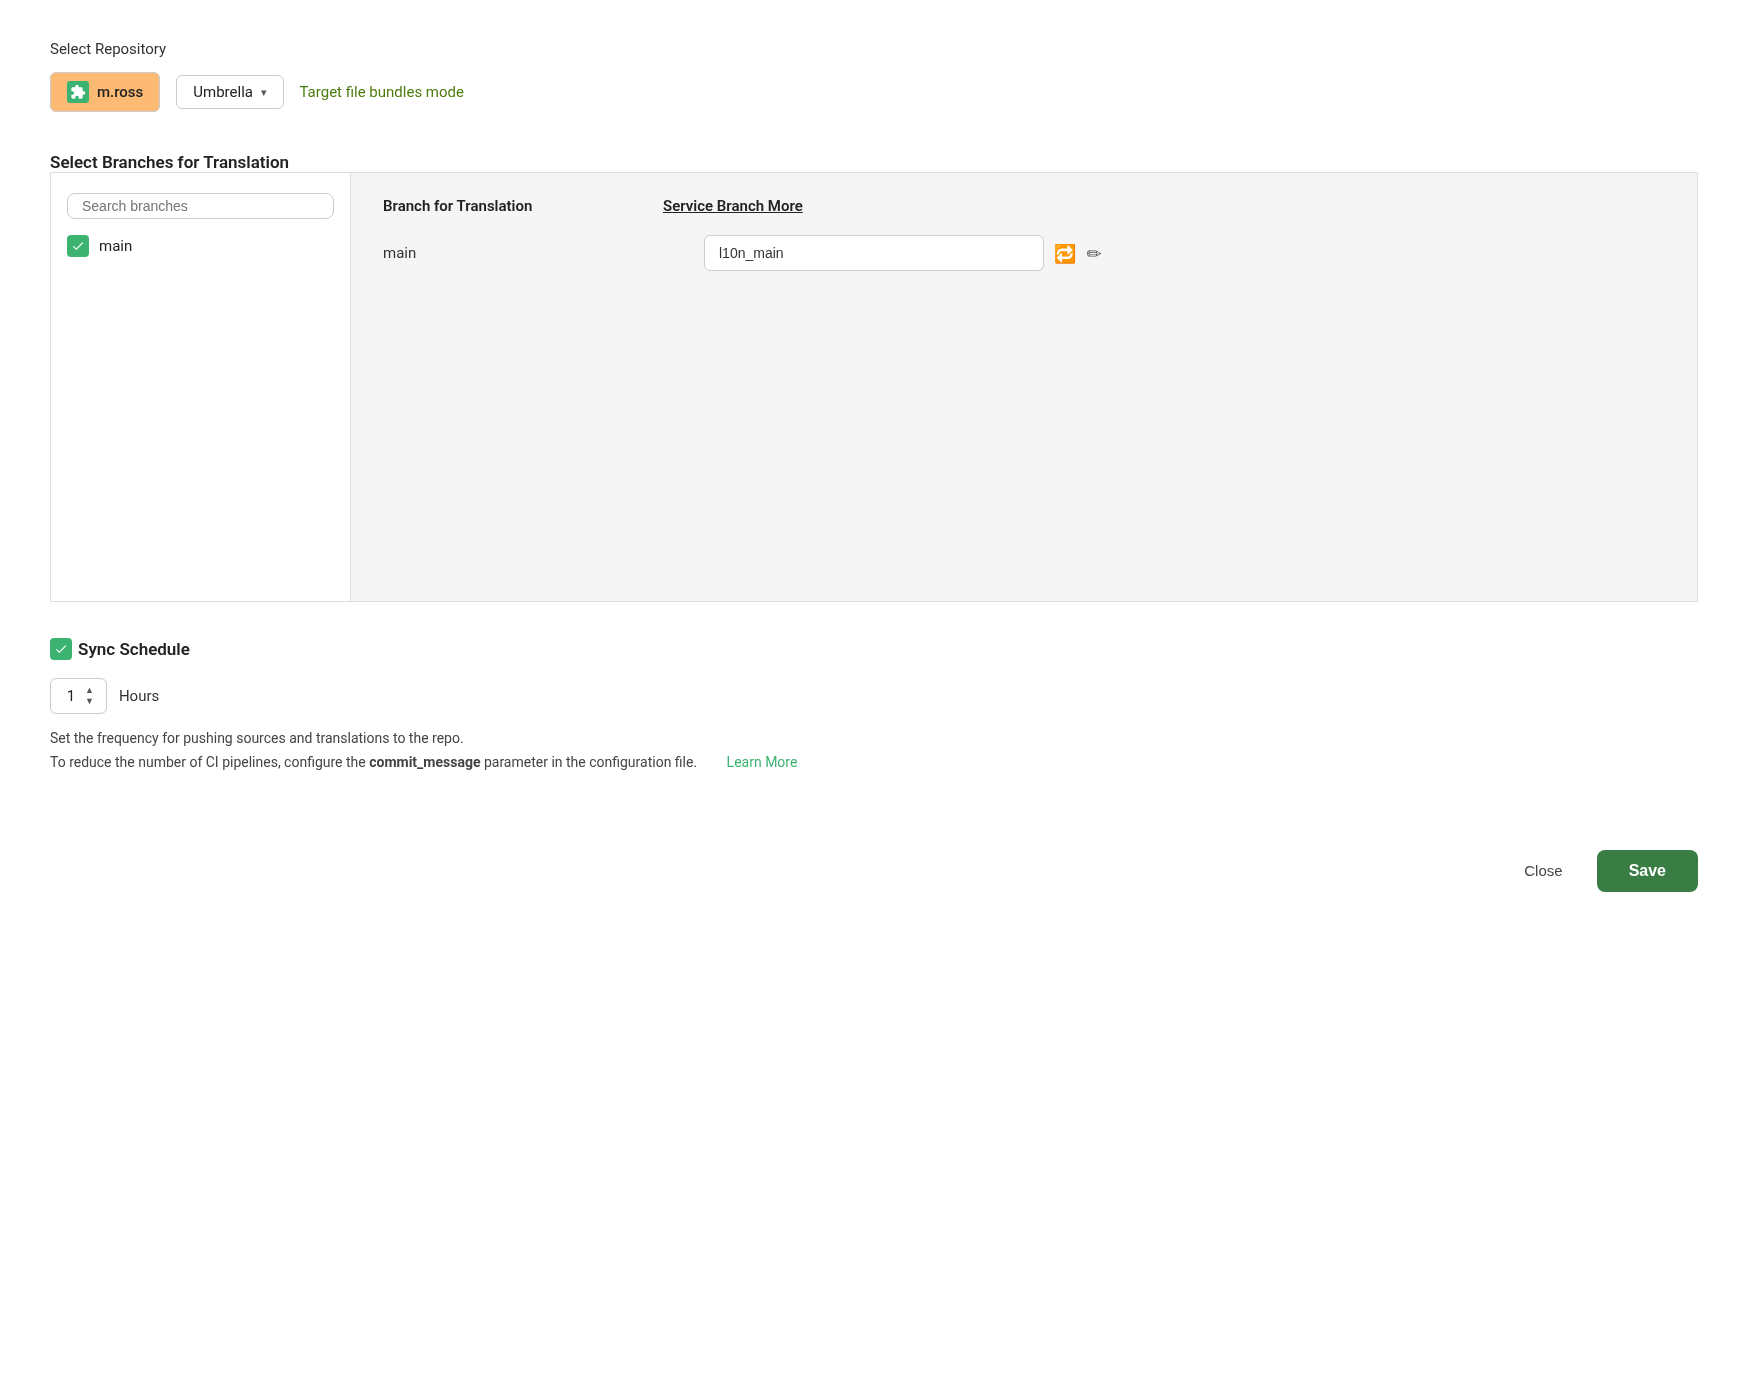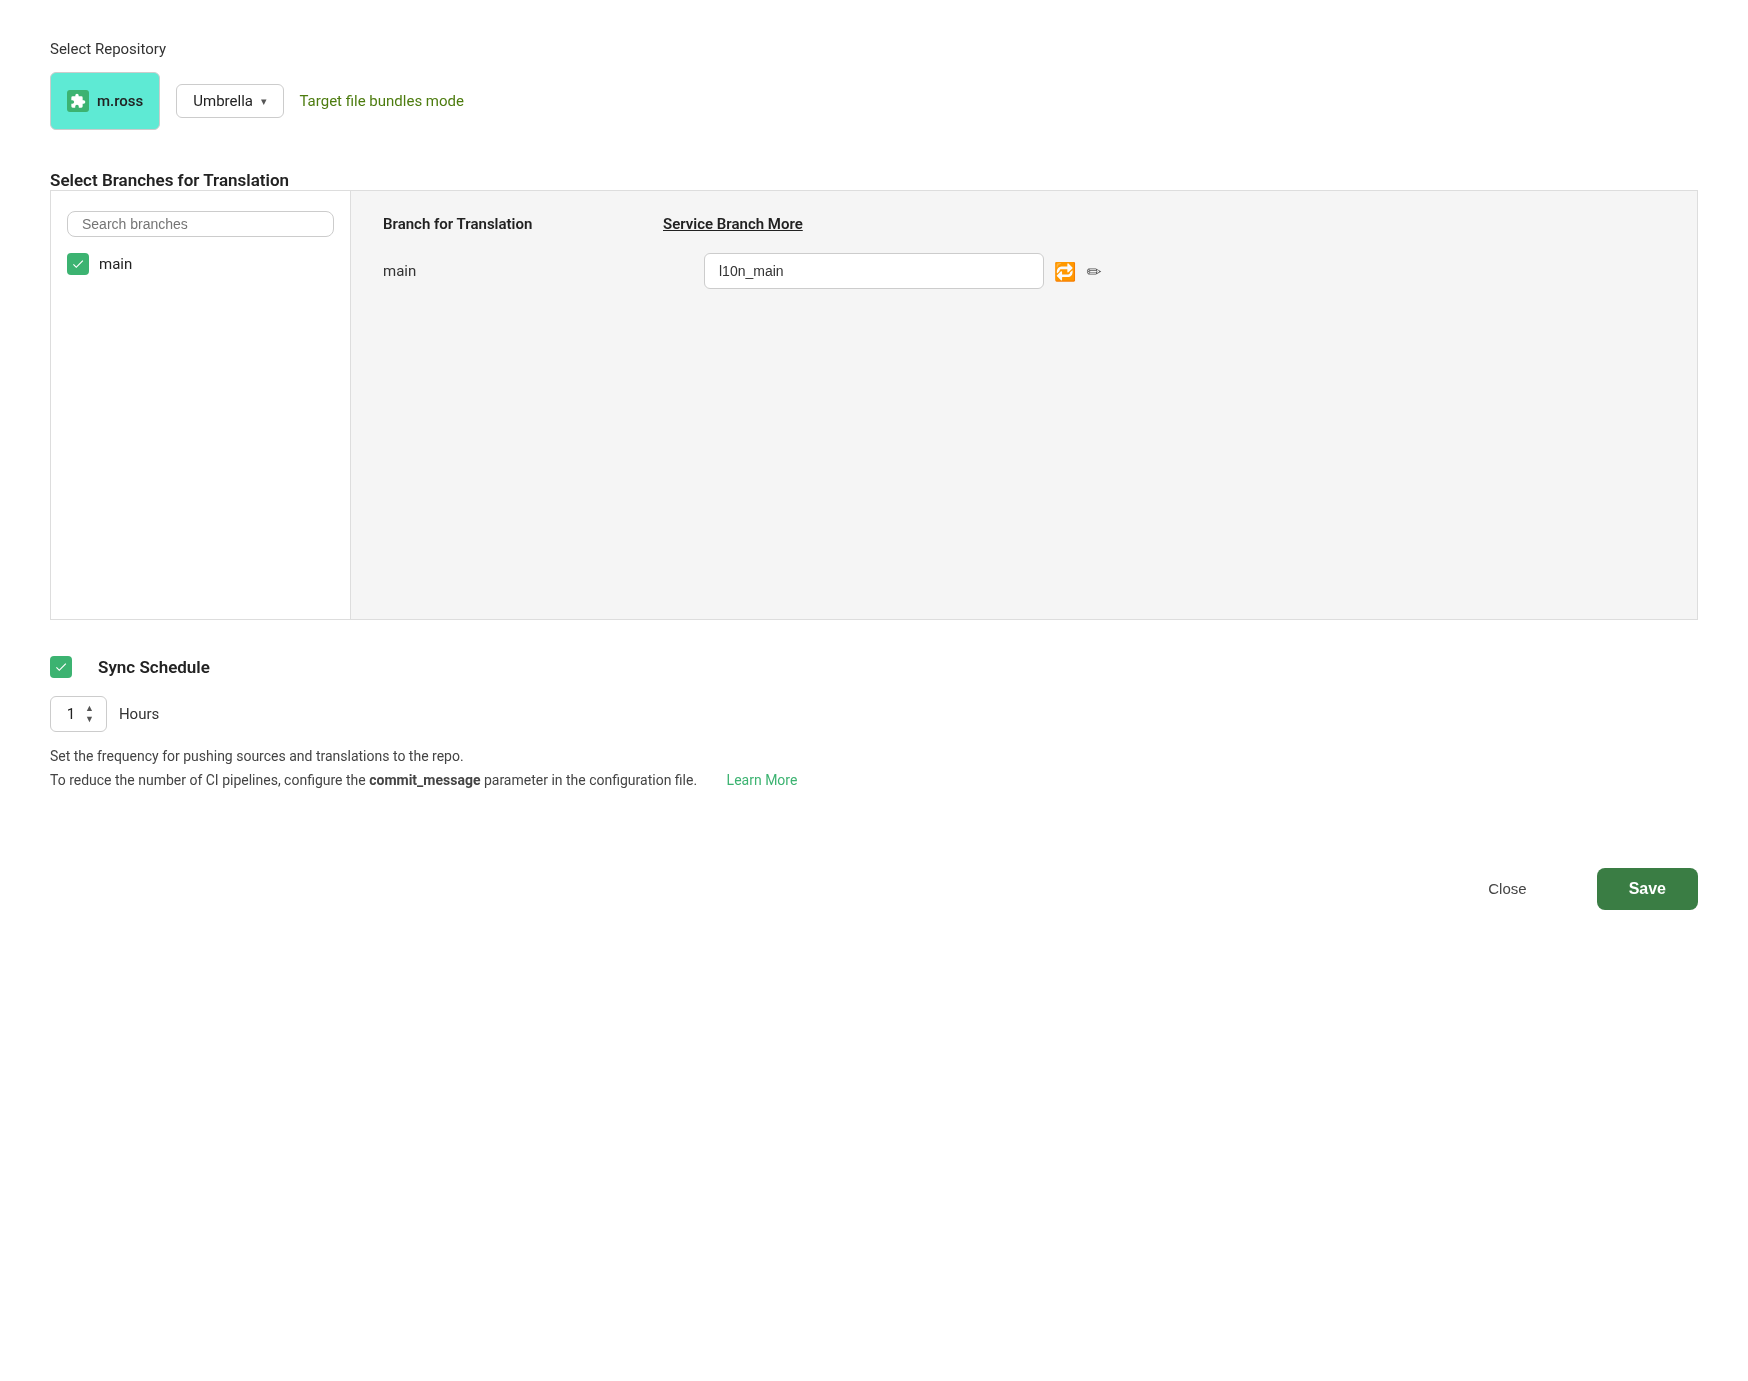--- a/index.html
+++ b/index.html
@@ -27,24 +27,24 @@
       gap: 16px;
       margin-bottom: 40px;
     }
 
     .repo-badge {
       display: flex;
       align-items: center;
       gap: 8px;
       border: 1.5px solid #ccc;
       border-radius: 6px;
-      padding: 17px 16px;
+      padding: 8px 16px;
       font-size: 15px;
       font-weight: 500;
-      background: #5eead4;
+      background: #fdba74;
       cursor: pointer;
     }
 
     .puzzle-icon {
       width: 22px;
       height: 22px;
       background: #3cb371;
       border-radius: 3px;
       display: inline-flex;
       align-items: center;
@@ -208,21 +208,21 @@
     }
 
     
     .sync-schedule-section {
       margin-top: 36px;
     }
 
     .sync-schedule-header {
       display: flex;
       align-items: center;
-      gap: 26px;
+      gap: 6px;
       margin-bottom: 18px;
       font-size: 17px;
       font-weight: 600;
     }
 
     .hours-row {
       display: flex;
       align-items: center;
       gap: 12px;
       margin-bottom: 16px;
@@ -293,21 +293,20 @@
 
     .save-btn {
       background: #3a7d44;
       color: #fff;
       border: none;
       border-radius: 8px;
       padding: 12px 32px;
       font-size: 16px;
       font-weight: 600;
       cursor: pointer;
-      margin-left: 36px;
     }
 
     .bold-inline {
       font-weight: 700;
     }
   </style>
 </head>
 <body>
 
 <div>

